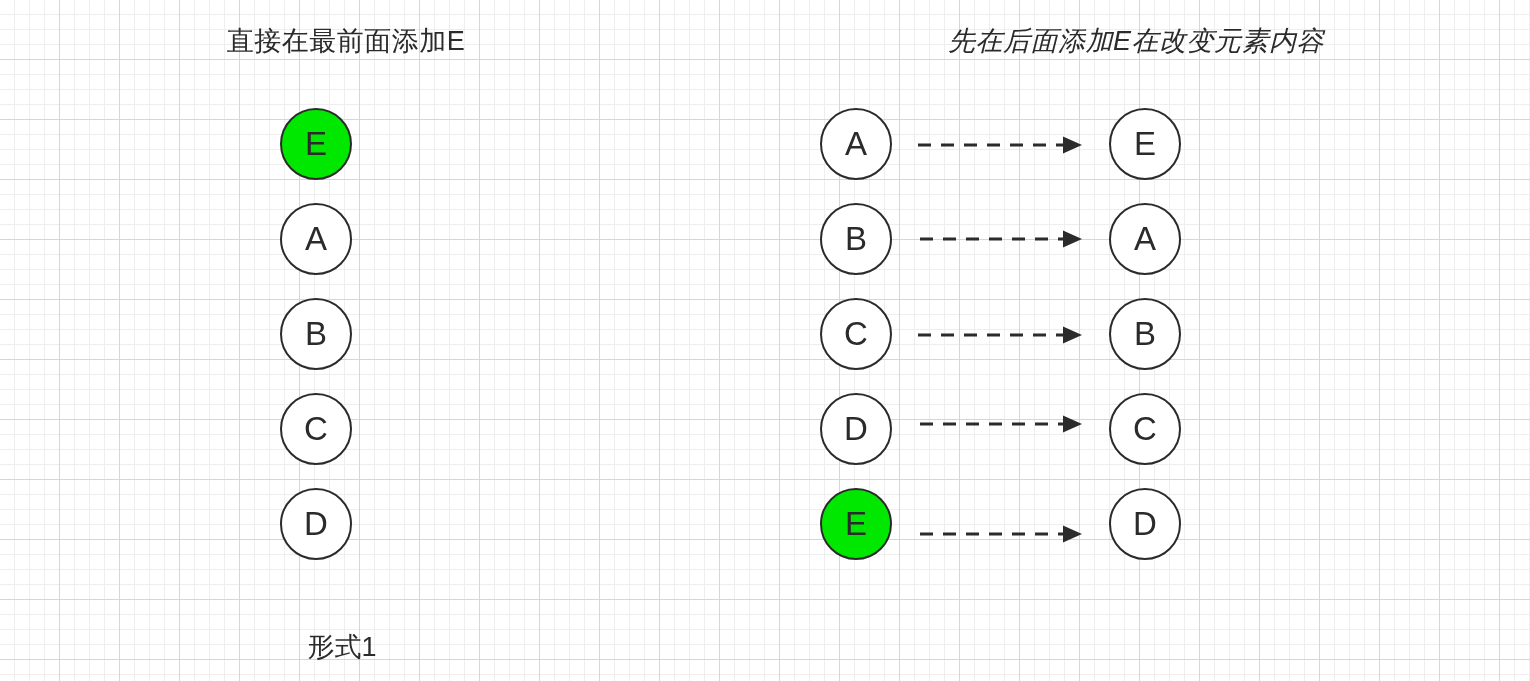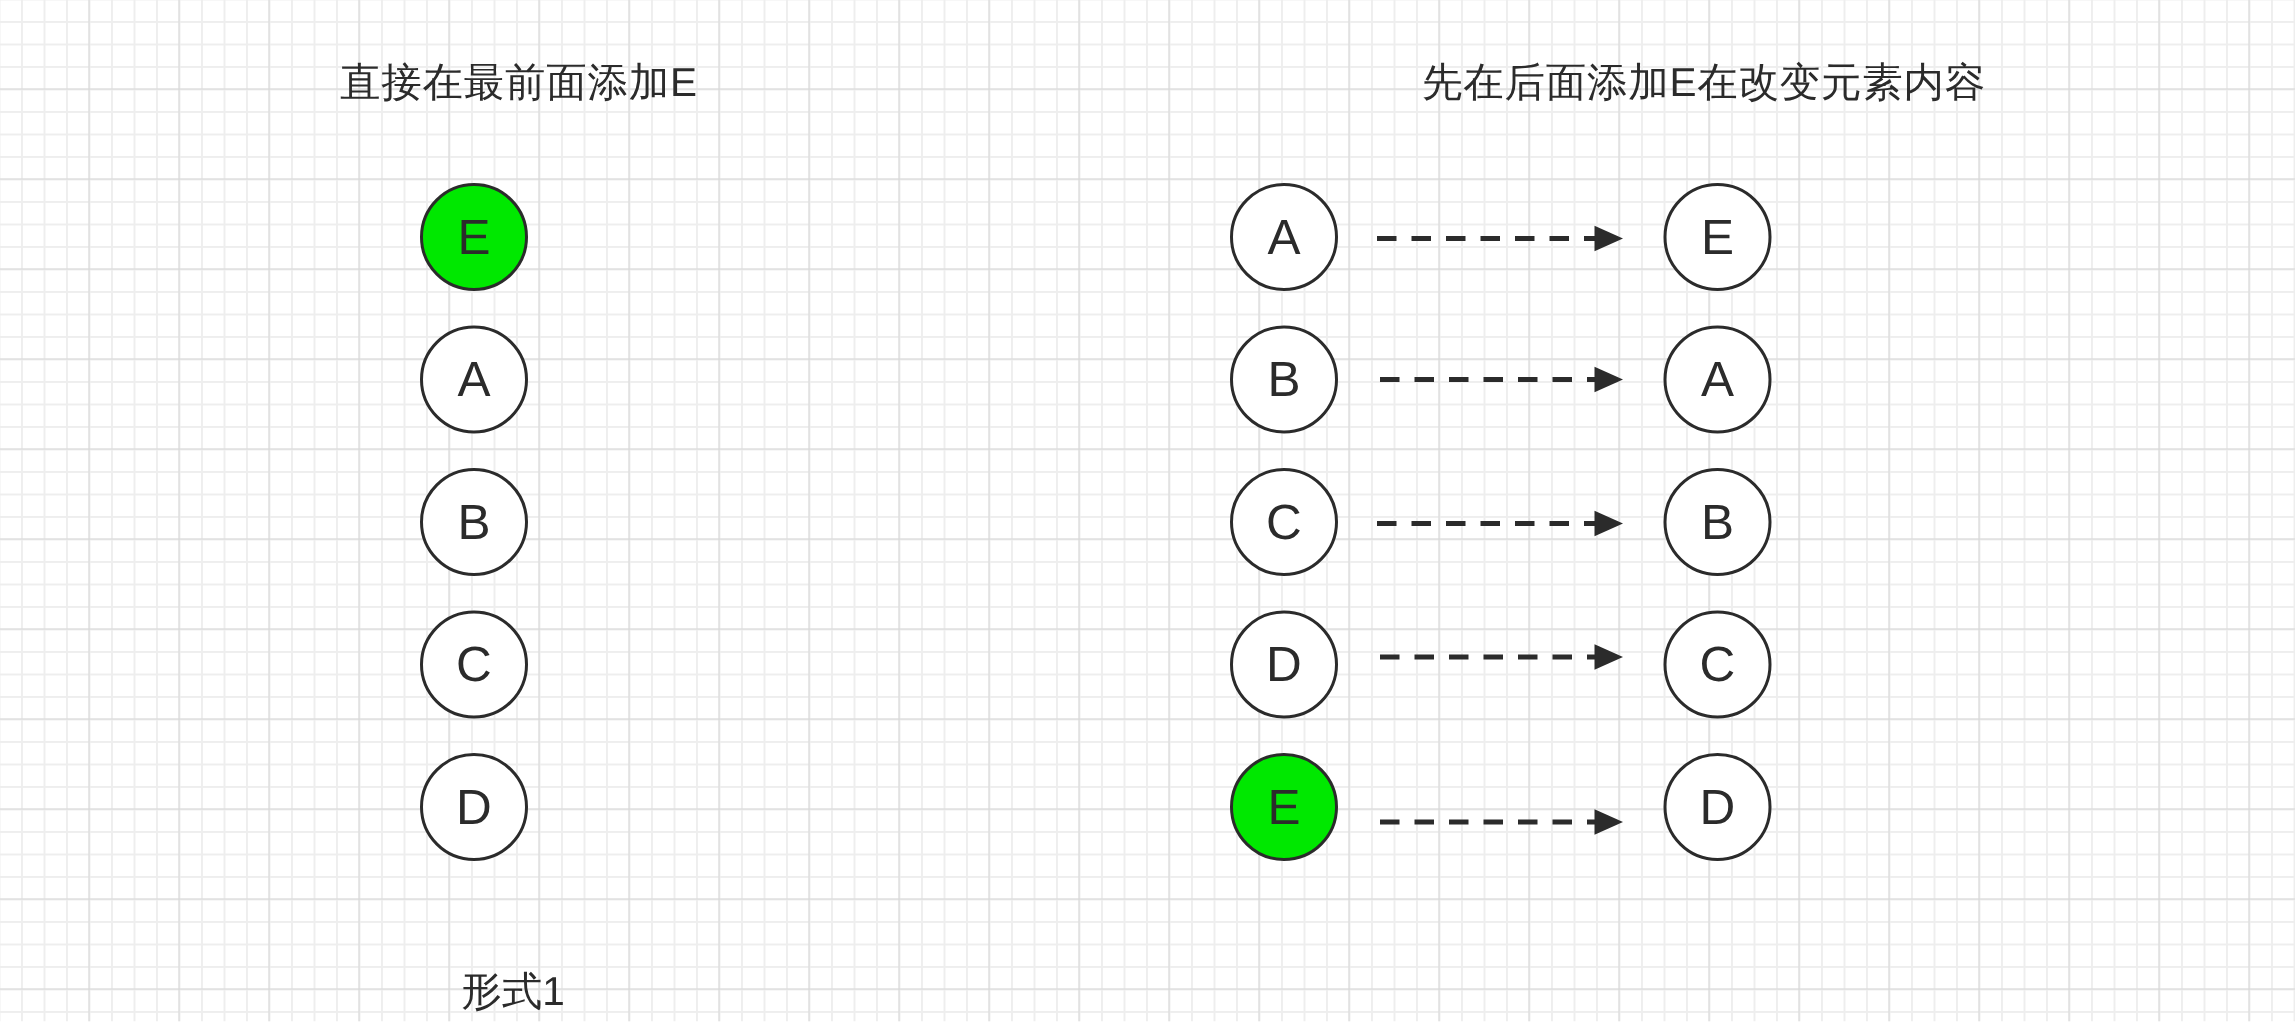--- a/index.html
+++ b/index.html
@@ -23,40 +23,40 @@
       linear-gradient(to right,  #d6d6d6 1px, transparent 1px),
       linear-gradient(to bottom, #d6d6d6 1px, transparent 1px),
       linear-gradient(to right,  #eeeeee 1px, transparent 1px),
       linear-gradient(to bottom, #eeeeee 1px, transparent 1px);
     background-size: 60px 60px, 60px 60px, 15px 15px, 15px 15px;
     background-position: -1px -1px, -1px -1px, -1px -1px, -1px -1px;
   }
 
   .panel {
     position: absolute;
-    top: 14px;
+    top: 0;
     height: 646px;
   }
   #panel-left  { left: 60px;  width: 700px; }
   #panel-right { left: 760px; width: 770px; }
 
   .panel-title {
     position: absolute;
     top: 22px;
     left: 0;
     width: 100%;
     text-align: center;
     font-size: 27px;
     line-height: 38px;
     color: #2b2b2b;
     white-space: nowrap;
     letter-spacing: 0.5px;
   }
   #panel-left .panel-title  { transform: translateX(-64px); }
-  #panel-right .panel-title { transform: translateX(-9px); }
+  #panel-right .panel-title { transform: translateX(-9px); font-style: italic; }
 
   .panel-footer {
     position: absolute;
     top: 628px;
     left: 0;
     width: 100%;
     text-align: center;
     font-size: 27px;
     line-height: 38px;
     color: #2b2b2b;

